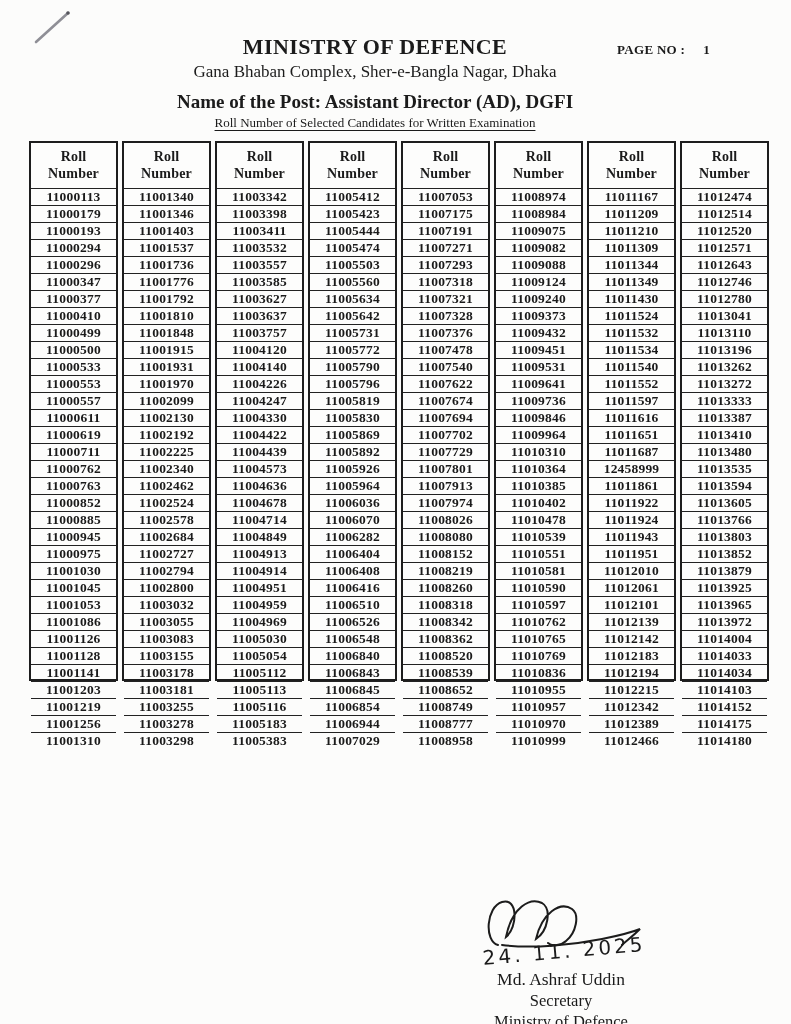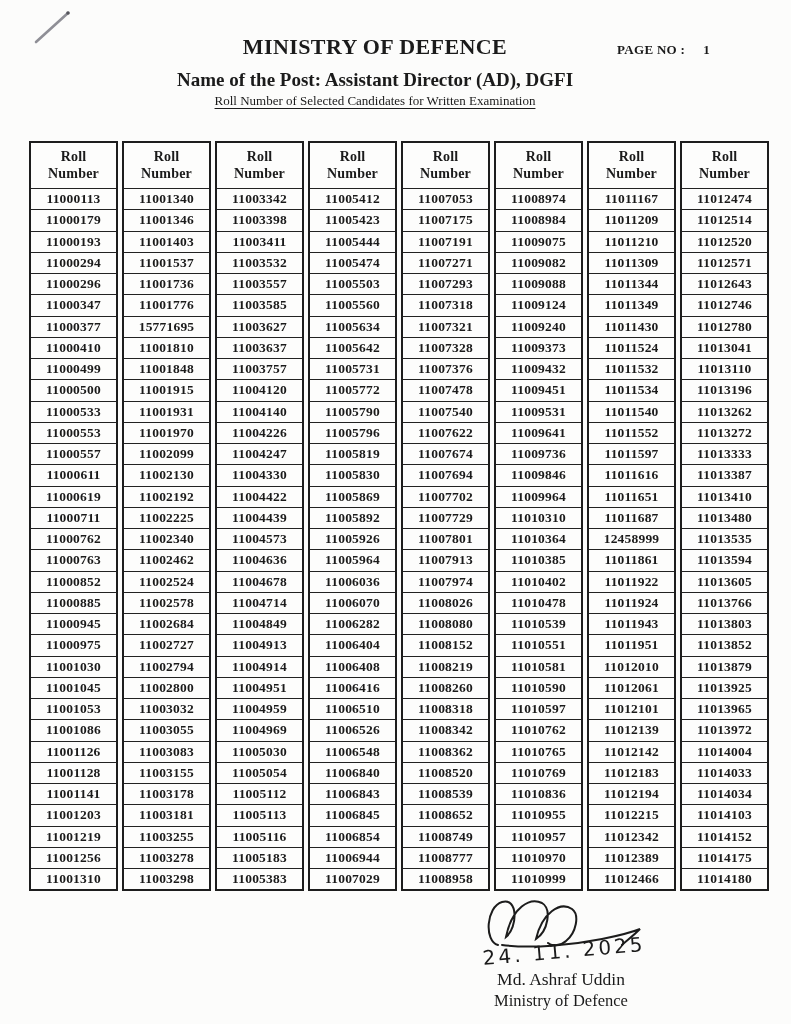--- a/index.html
+++ b/index.html
@@ -28,21 +28,21 @@
   .subtitle {
     font-size: 13px; margin-top: 2px;
     text-decoration: underline; text-underline-offset: 3px;
   }
 
   .table {
     position: absolute; left: 29px; top: 141px; width: 740px; height: 750px;
     display: flex; justify-content: space-between;
   }
   .col {
-    width: 89px; height: 750px;
+    width: 89px; height: 540px;
     border: 2px solid #1d1d1d;
     display: flex; flex-direction: column;
     background: #fdfdfc;
   }
   .cell {
     flex: 1;
     display: flex; align-items: center; justify-content: center;
     font-weight: bold; font-size: 13.5px; letter-spacing: 0.2px;
     border-top: 1.6px solid #222;
   }
@@ -75,20 +75,21 @@
     <line x1="14" y1="38" x2="46" y2="9" stroke="#8f8f96" stroke-width="2.6" stroke-linecap="round"></line>
     <circle cx="46" cy="9" r="1.8" fill="#55555c"></circle>
   </svg>
 
   <div class="page-no">
     <span>PAGE NO :</span><span class="num">1</span>
   </div>
 
   <div class="header">
     <div class="title">MINISTRY OF DEFENCE</div>
+    <div class="address">Gana Bhaban Complex, Sher-e-Bangla Nagar, Dhaka</div>
     <div class="post">Name of the Post: Assistant Director (AD), DGFI</div>
     <div class="subtitle">Roll Number of Selected Candidates for Written Examination</div>
   </div>
 
   <div class="table">
       <div class="col">
         <div class="cell head">Roll Number</div>
         <div class="cell">11000113</div>
         <div class="cell">11000179</div>
         <div class="cell">11000193</div>
@@ -124,21 +125,21 @@
         <div class="cell">11001310</div>
       </div>
       <div class="col">
         <div class="cell head">Roll Number</div>
         <div class="cell">11001340</div>
         <div class="cell">11001346</div>
         <div class="cell">11001403</div>
         <div class="cell">11001537</div>
         <div class="cell">11001736</div>
         <div class="cell">11001776</div>
-        <div class="cell">15771695</div>
+        <div class="cell">11001792</div>
         <div class="cell">11001810</div>
         <div class="cell">11001848</div>
         <div class="cell">11001915</div>
         <div class="cell">11001931</div>
         <div class="cell">11001970</div>
         <div class="cell">11002099</div>
         <div class="cell">11002130</div>
         <div class="cell">11002192</div>
         <div class="cell">11002225</div>
         <div class="cell">11002340</div>
@@ -377,16 +378,17 @@
       </div>
     </div>
 
   <div class="footer">
     <svg class="sig" width="165" height="62" viewBox="0 0 165 62">
       <path d="M16,52 C2,48 4,14 20,9 C36,4 36,34 24,44 C30,14 48,4 60,10 C70,16 66,38 54,46 C60,20 78,8 90,16 C98,22 94,40 84,48 C80,52 70,54 66,50" fill="none" stroke="#1c1c1c" stroke-width="2" stroke-linecap="round"></path>
       <path d="M20,52 C50,56 90,52 120,46 C135,43 148,40 158,36 C150,44 144,48 140,52" fill="none" stroke="#1c1c1c" stroke-width="2" stroke-linecap="round"></path>
     </svg>
     <div class="date">24. 11. 2025</div>
     <div class="name">Md. Ashraf Uddin</div>
+    <div class="role">Secretary</div>
     <div class="org">Ministry of Defence</div>
   </div>
 
 </div>
 
 </body></html>

